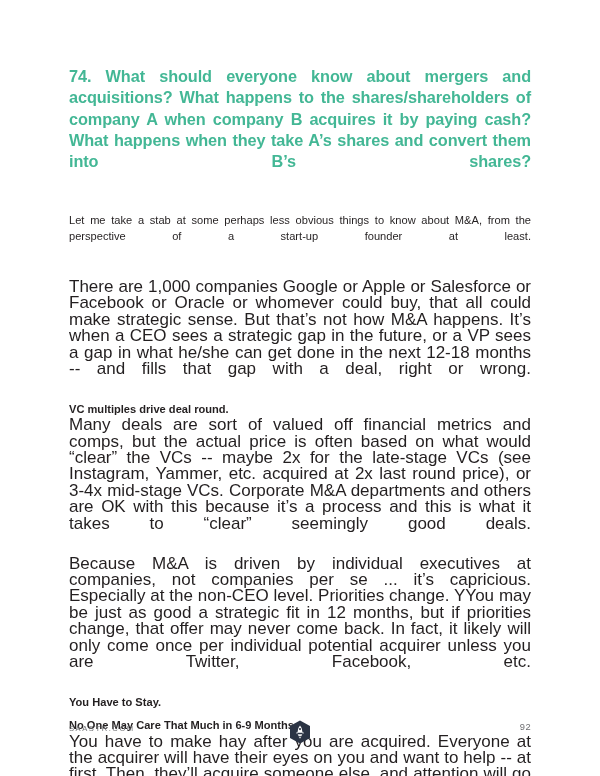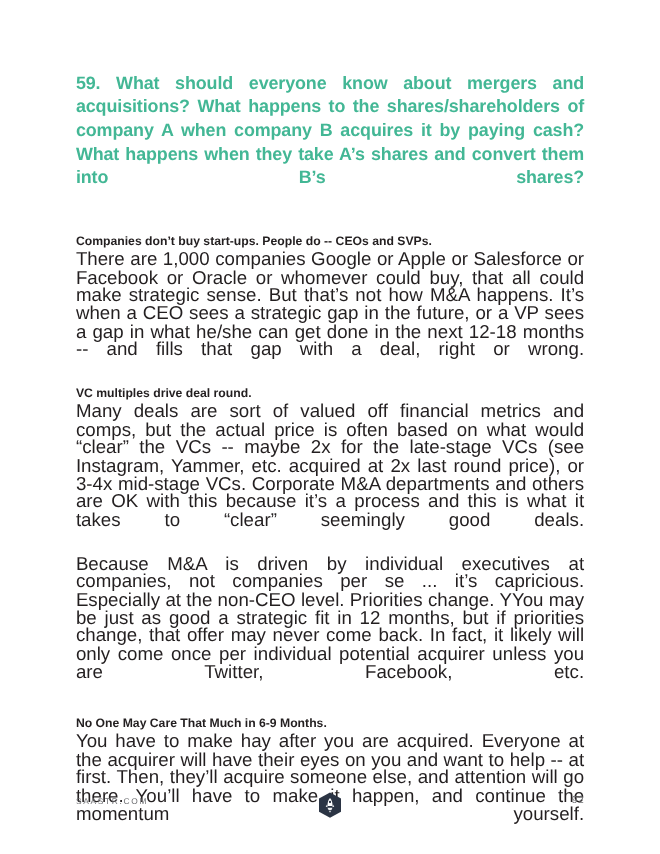--- a/index.html
+++ b/index.html
@@ -133,38 +133,39 @@
     letter-spacing: 0.4px;
   }
 </style>
 </head>
 <body>
 
 <div class="page">
 
   <div class="content">
 
-    <h1 class="doc-heading">59. What should everyone know about mergers and acquisitions? What happens to the shares/shareholders of company A when company B acquires it by paying cash? What happens when they take A’s shares and convert them into B’s shares?</h1>
+    <h1 class="doc-heading">74. What should everyone know about mergers and acquisitions? What happens to the shares/shareholders of company A when company B acquires it by paying cash? What happens when they take A’s shares and convert them into B’s shares?</h1>
 
+    <p class="intro">Let me take a stab at some perhaps less obvious things to know about M&amp;A, from the perspective of a start-up founder at least.</p>
 
     <div class="section first-section">
-      <p class="section-head">Companies don’t buy start-ups. People do -- CEOs and SVPs.</p>
       <p class="section-body">There are 1,000 companies Google or Apple or Salesforce or Facebook or Oracle or whomever could buy, that all could make strategic sense. But that’s not how M&amp;A happens. It’s when a CEO sees a strategic gap in the future, or a VP sees a gap in what he/she can get done in the next 12-18 months -- and fills that gap with a deal, right or wrong.</p>
     </div>
 
     <div class="section">
       <p class="section-head">VC multiples drive deal round.</p>
       <p class="section-body">Many deals are sort of valued off financial metrics and comps, but the actual price is often based on what would “clear” the VCs -- maybe 2x for the late-stage VCs (see Instagram, Yammer, etc. acquired at 2x last round price), or 3-4x mid-stage VCs. Corporate M&amp;A departments and others are OK with this because it’s a process and this is what it takes to “clear” seemingly good deals.</p>
     </div>
 
     <div class="section">
       <p class="section-body">Because M&amp;A is driven by individual executives at companies, not companies per se ... it’s capricious. Especially at the non-CEO level. Priorities change. YYou may be just as good a strategic fit in 12 months, but if priorities change, that offer may never come back. In fact, it likely will only come once per individual potential acquirer unless you are Twitter, Facebook, etc.</p>
     </div>
 
     <div class="section">
+      <p class="section-head">You Have to Stay.</p>
     </div>
 
     <div class="section">
       <p class="section-head">No One May Care That Much in 6-9 Months.</p>
       <p class="section-body">You have to make hay after you are acquired. Everyone at the acquirer will have their eyes on you and want to help -- at first. Then, they’ll acquire someone else, and attention will go there. You’ll have to make it happen, and continue the momentum yourself.</p>
     </div>
 
   </div>
 
   <div class="footer">

